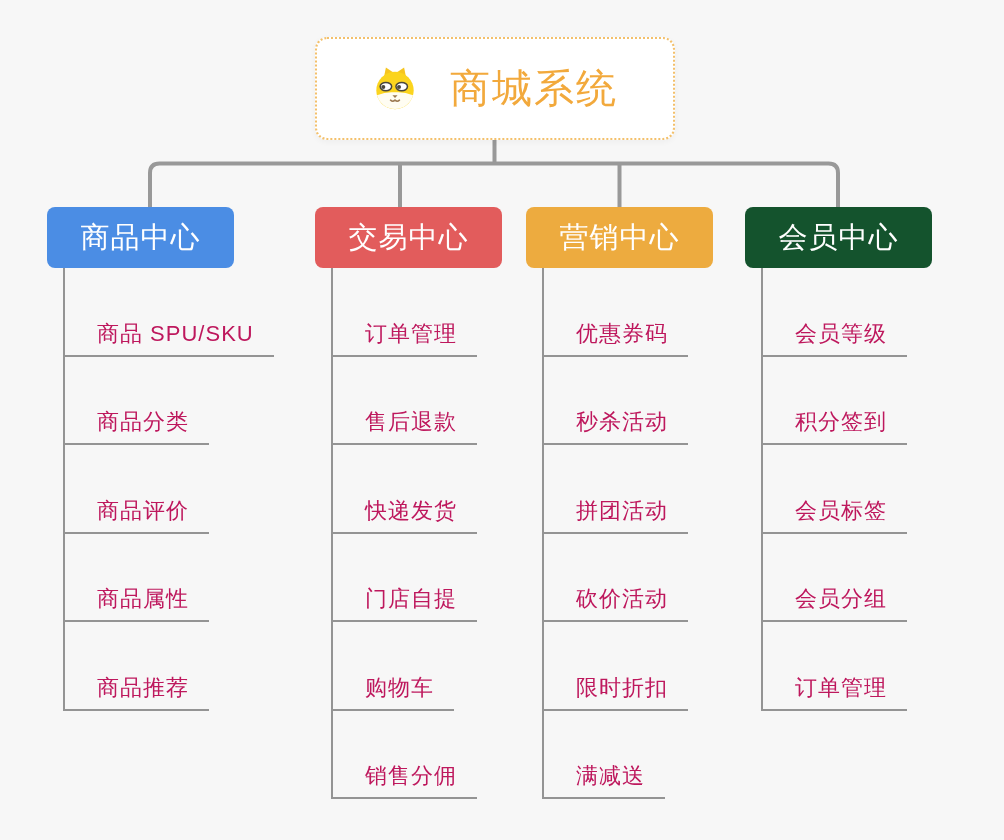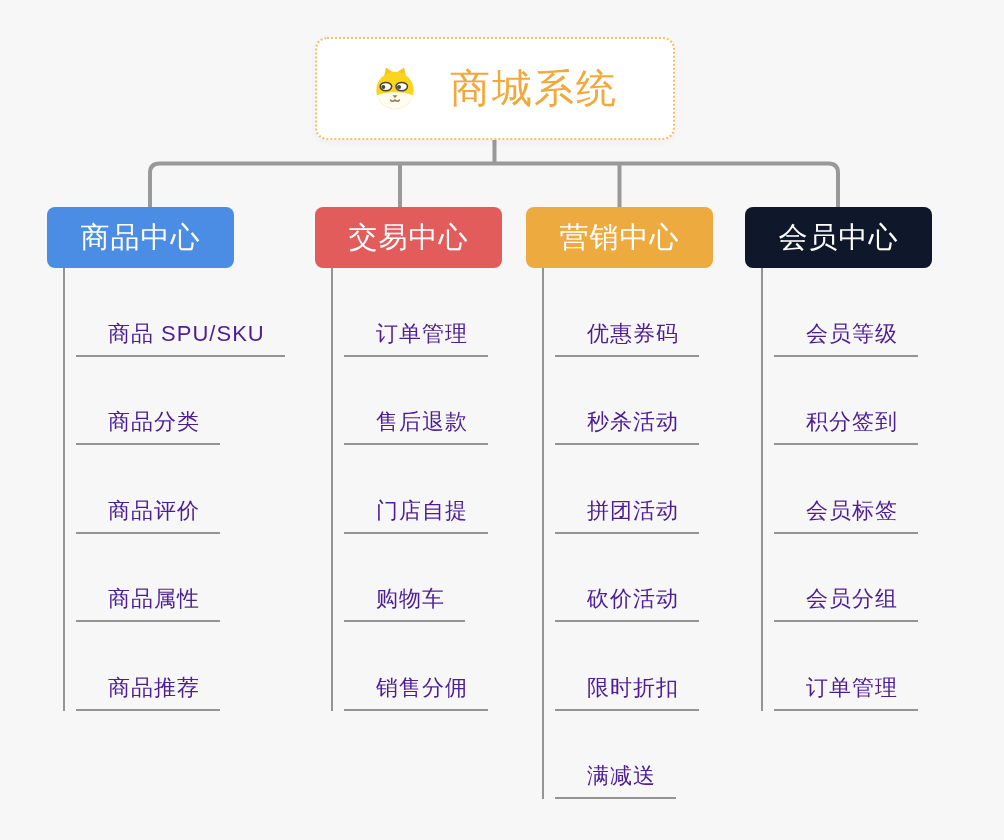--- a/index.html
+++ b/index.html
@@ -51,24 +51,23 @@
     list-style: none; margin: 0 0 0 16px; padding: 0;
     border-left: 2px solid #949494;
   }
   .children li {
     height: 88.5px;
     width: max-content;
     box-sizing: border-box;
     display: flex; align-items: flex-end;
     padding: 0 20px 6px 32px;
     border-bottom: 2px solid #949494;
-    font-size: 22px; letter-spacing: 1px; color: #4c1d95;
+    font-size: 22px; letter-spacing: 1px; color: #be185d;
     white-space: nowrap;
     cursor: default;
-    margin-left: 11px;
   }
 </style>
 </head>
 <body>
 
 <div class="canvas">
 
   <svg class="connectors" viewBox="0 0 1004 840" xmlns="http://www.w3.org/2000/svg">
     <g fill="none" stroke="#999999" stroke-width="4" style="stroke: rgb(153, 153, 153);">
       <path d="M494.5 139 L494.5 165"></path>
@@ -105,40 +104,41 @@
       <li>商品属性</li>
       <li>商品推荐</li>
     </ul>
   </div>
 
   <div class="branch branch-2">
     <div class="branch-node" style="background: rgb(226, 92, 92);">交易中心</div>
     <ul class="children">
       <li>订单管理</li>
       <li>售后退款</li>
+      <li>快递发货</li>
       <li>门店自提</li>
       <li>购物车</li>
       <li>销售分佣</li>
     </ul>
   </div>
 
   <div class="branch branch-3">
     <div class="branch-node" style="background: rgb(237, 171, 63);">营销中心</div>
     <ul class="children">
       <li>优惠券码</li>
       <li>秒杀活动</li>
       <li>拼团活动</li>
       <li>砍价活动</li>
       <li>限时折扣</li>
       <li>满减送</li>
     </ul>
   </div>
 
   <div class="branch branch-4">
-    <div class="branch-node" style="background: #0f172a;">会员中心</div>
+    <div class="branch-node" style="background: #14532d;">会员中心</div>
     <ul class="children">
       <li>会员等级</li>
       <li>积分签到</li>
       <li>会员标签</li>
       <li>会员分组</li>
       <li>订单管理</li>
     </ul>
   </div>
 
 </div>

